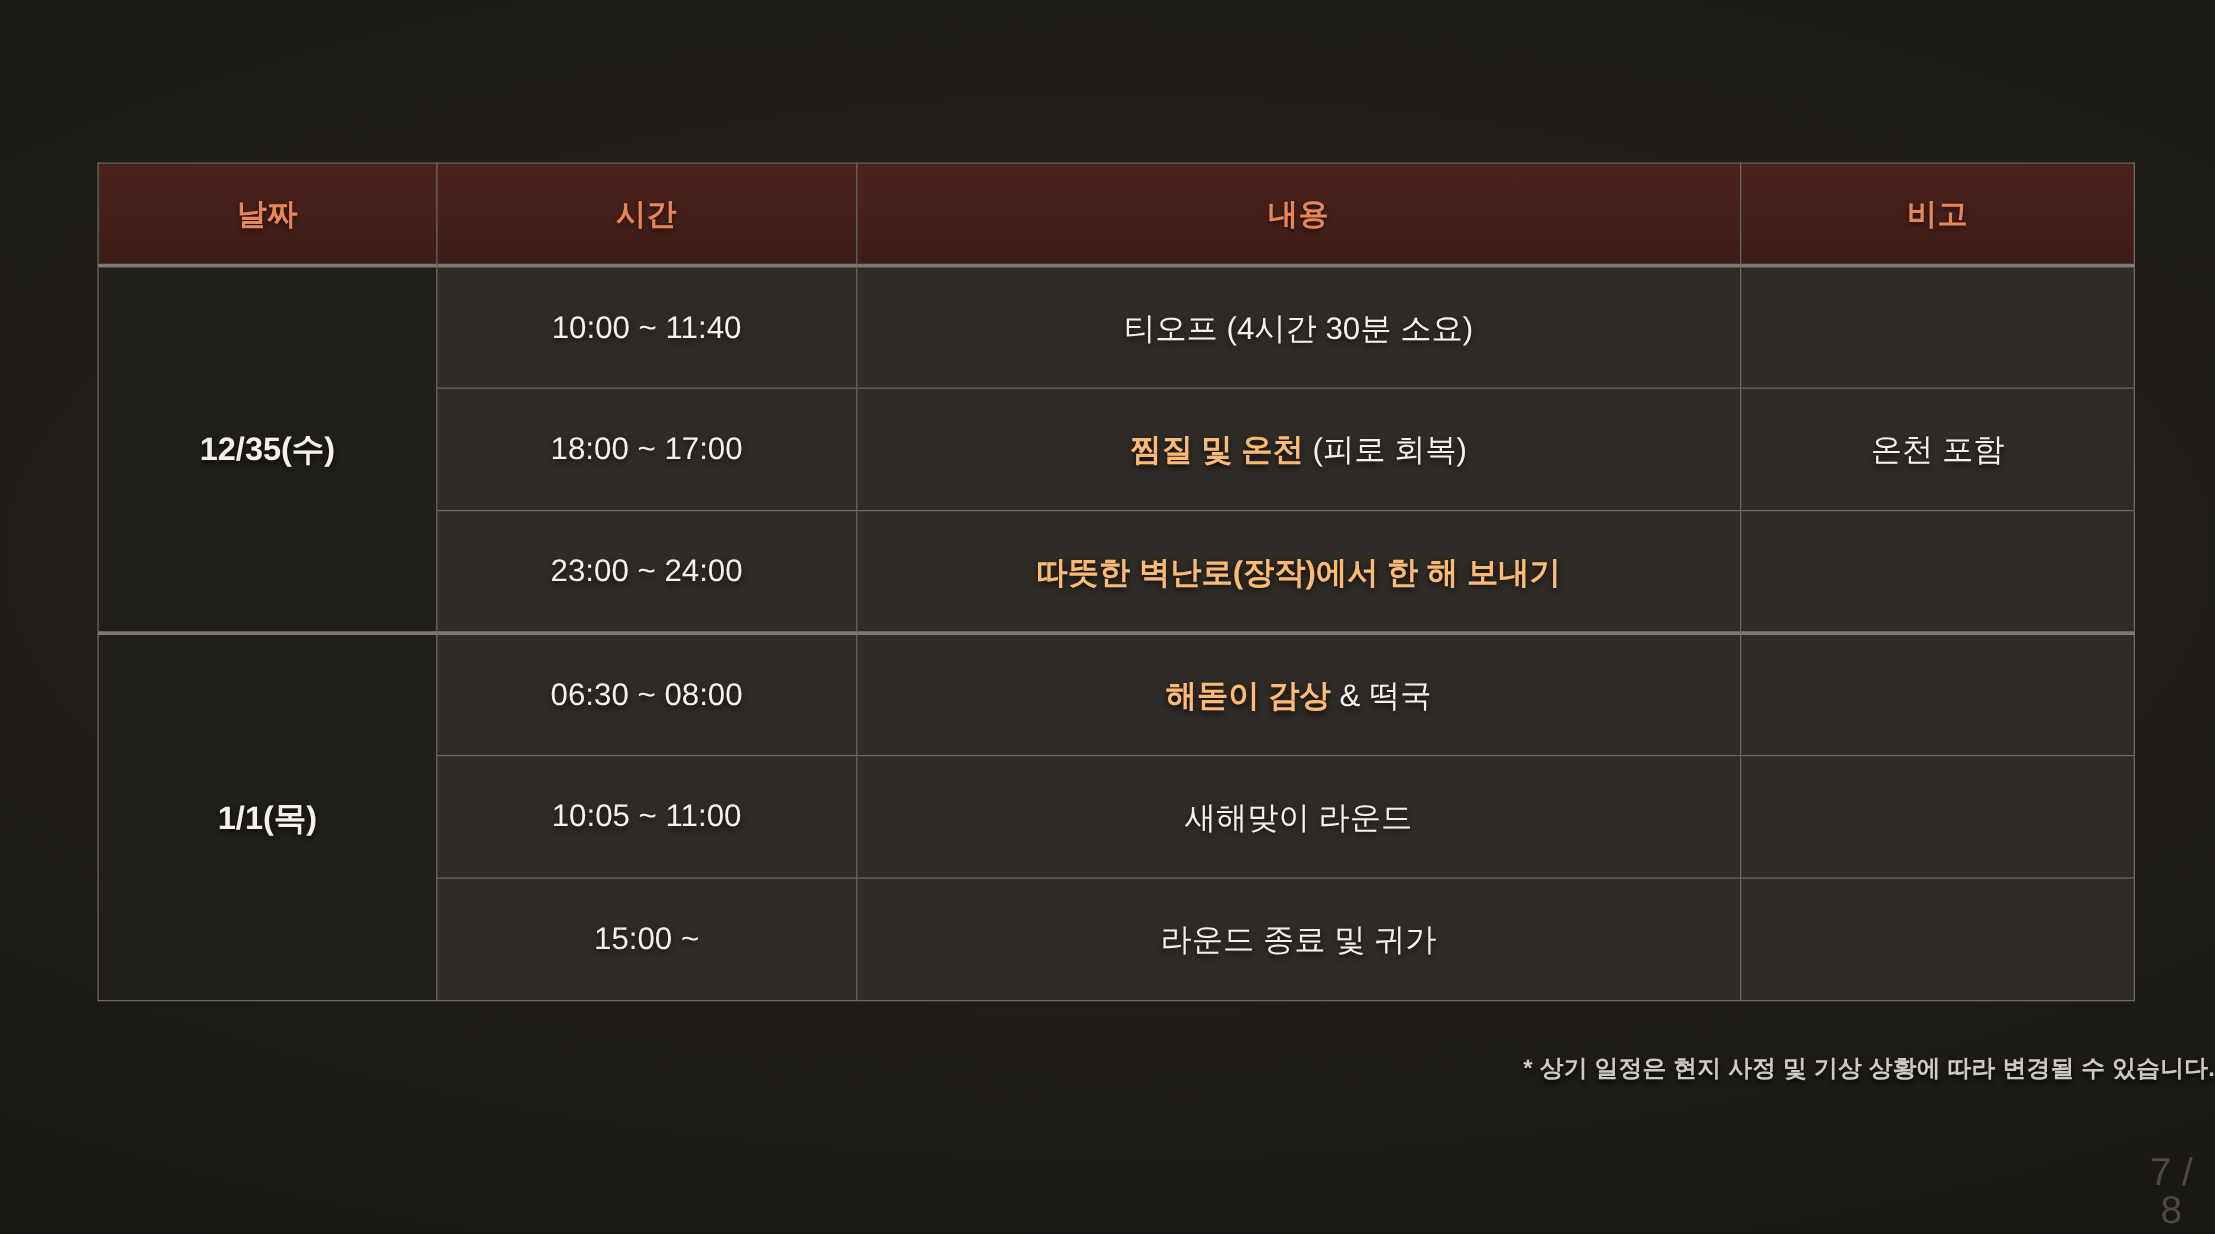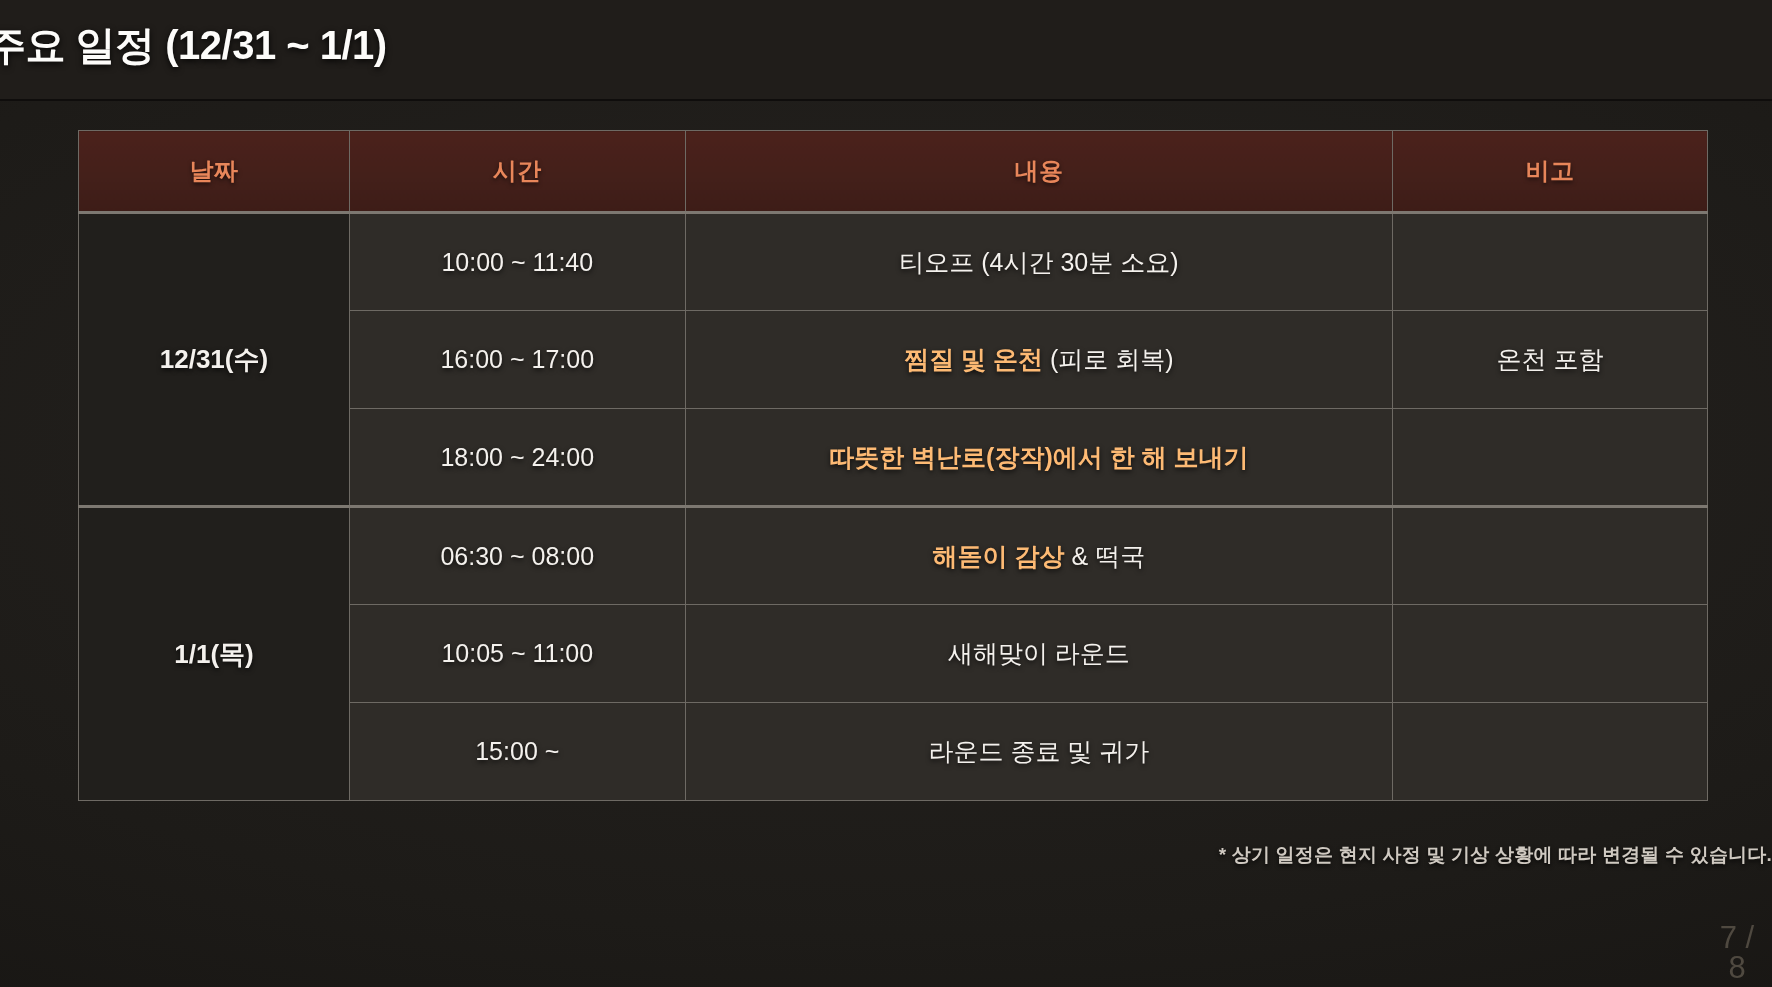--- a/index.html
+++ b/index.html
@@ -142,54 +142,51 @@
     color: #4f4940;
     text-align: center;
     word-break: break-all;
   }
 </style>
 </head>
 <body>
 
 <div class="slide">
 
-  <div class="title-bar">
-    <div class="slide-title">주요 일정 (12/31 ~ 1/1)</div>
-  </div>
 
   <div class="table-wrap">
     <table class="schedule">
       <colgroup>
         <col class="col-date">
         <col class="col-time">
         <col class="col-detail">
         <col class="col-note">
       </colgroup>
       <thead>
         <tr>
           <th>날짜</th>
           <th>시간</th>
           <th>내용</th>
           <th>비고</th>
         </tr>
       </thead>
       <tbody id="schedule-body">
           <tr class="day-start">
-            <td class="date-cell" rowspan="3">12/31(수)</td>
+            <td class="date-cell" rowspan="3">12/35(수)</td>
             <td>10:00 ~ 11:40</td>
             <td><span>티오프 (4시간 30분 소요)</span></td>
             <td></td>
           </tr>
           <tr>
-            <td>16:00 ~ 17:00</td>
+            <td>18:00 ~ 17:00</td>
             <td><span class="hl">찜질 및 온천</span><span> (피로 회복)</span></td>
             <td>온천 포함</td>
           </tr>
           <tr>
-            <td>18:00 ~ 24:00</td>
+            <td>23:00 ~ 24:00</td>
             <td><span class="hl">따뜻한 벽난로(장작)에서 한 해 보내기</span></td>
             <td></td>
           </tr>
           <tr class="day-start">
             <td class="date-cell" rowspan="3">1/1(목)</td>
             <td>06:30 ~ 08:00</td>
             <td><span class="hl">해돋이 감상</span><span> &amp; 떡국</span></td>
             <td></td>
           </tr>
           <tr>

